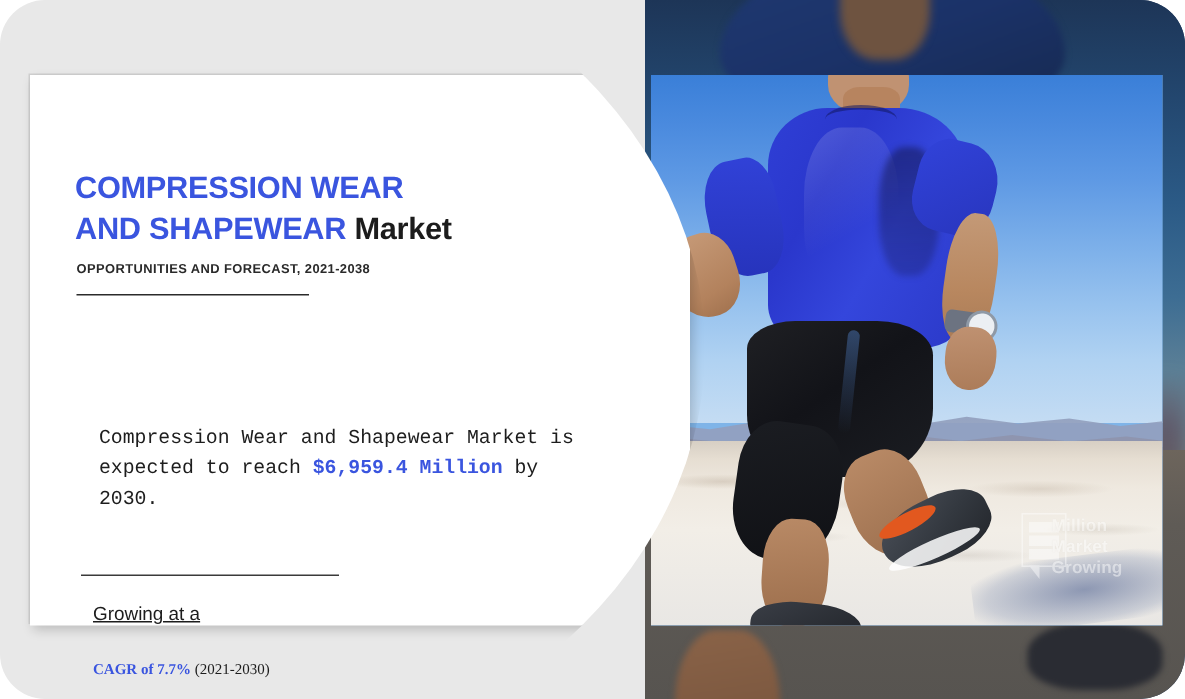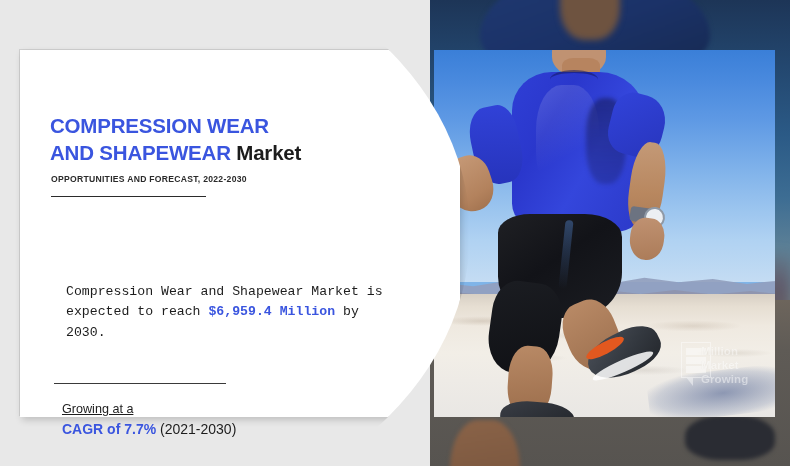--- a/index.html
+++ b/index.html
@@ -7,20 +7,21 @@
     padding: 0;
     background: #ffffff;
   }
   #root {
     position: relative;
     width: 790px;
     height: 466px;
     overflow: hidden;
     font-family: "Liberation Sans", sans-serif;
     background: #e8e8e8;
+    border-radius: 30px;
   }
 
   
   .photo-backdrop {
     position: absolute;
     left: 430px;
     top: 0;
     width: 360px;
     height: 466px;
     overflow: hidden;
@@ -390,24 +391,25 @@
     left: 12px;
     top: 350px;
     font-size: 12.6px;
     color: #1d1d1d;
     line-height: 1.5;
     text-decoration: underline;
   }
   .cagr {
     position: absolute;
     left: 12px;
-    top: 370px;
-    font-size: 14px;
+    top: 390px;
+    font-size: 10px;
     color: #1d1d1d;
     line-height: 1.4;
+    font-family: Liberation Serif, serif;
   }
   .cagr .strong {
     color: #3a55df;
     font-weight: 700;
   }
 
   
   .logo {
     position: absolute;
     left: 681px;
@@ -504,21 +506,21 @@
 
   <div class="card">
     <div class="card-inner">
 
       <div class="title">
         <span class="hl">COMPRESSION WEAR</span><br>
         <span class="hl">AND SHAPEWEAR</span>
         <span>Market</span>
       </div>
 
-      <div class="subtitle">OPPORTUNITIES AND FORECAST, 2022-2030</div>
+      <div class="subtitle">OPPORTUNITIES AND FORECAST, 2021-2038</div>
       <div class="rule-top"></div>
 
       <div class="lede"><span>Compression Wear and Shapewear Market is expected to reach </span><span class="amt">$6,959.4 Million</span><span> by 2030.</span></div>
 
       <div class="rule-mid"></div>
 
       <div class="growing">Growing at a</div>
       <div class="cagr"><span class="strong">CAGR of 7.7%</span> <span>(2021-2030)</span></div>
 
     </div>

